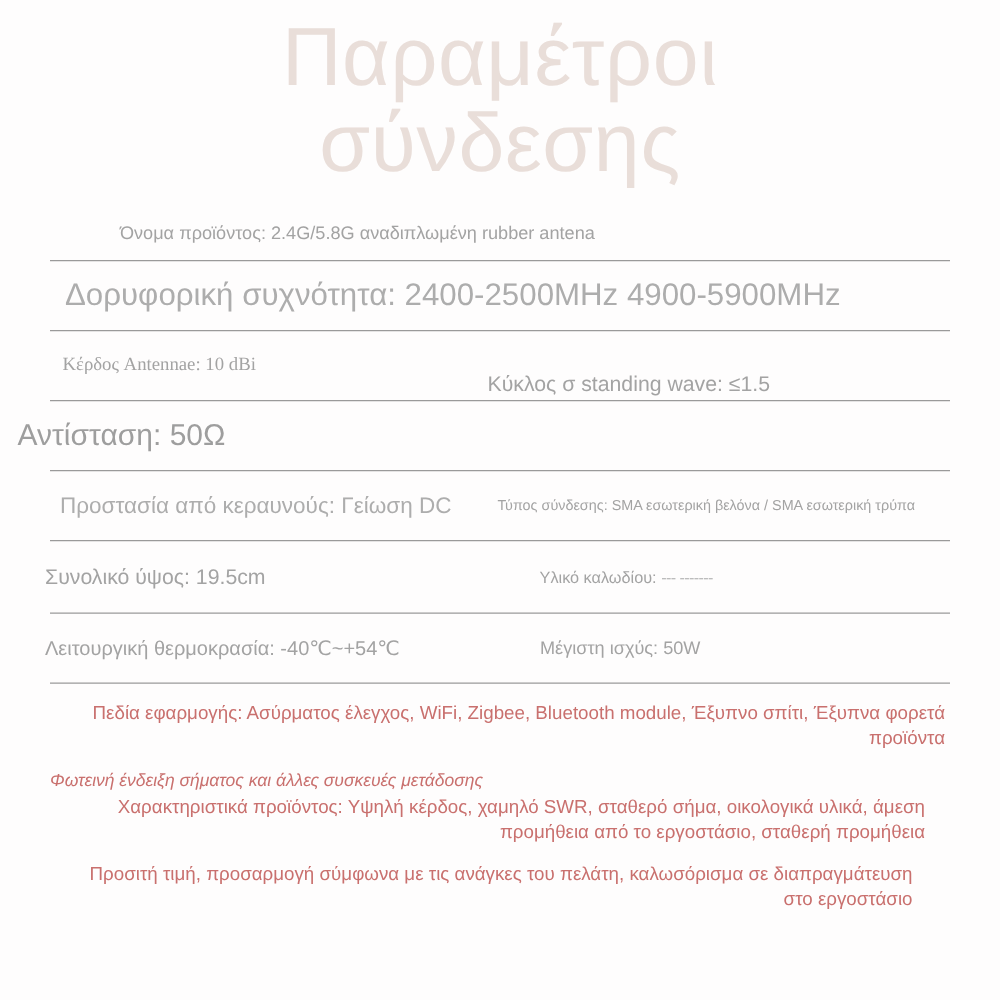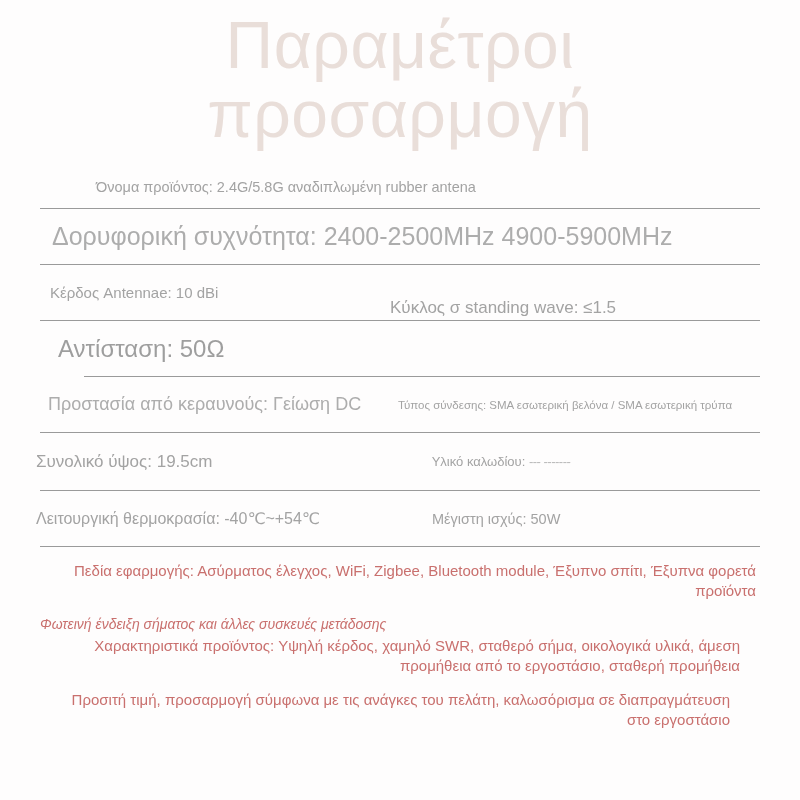--- a/index.html
+++ b/index.html
@@ -71,25 +71,25 @@
   
   .row-name        { height: 44px; }
   .row-name .cell  { font-size: 14.5px; padding-left: 68px; margin-left: 28px; }
 
   
   .row-freq        { height: 56px; }
   .row-freq .cell  { font-size: 25px; padding-left: 52px; color: #adadad; }
 
   
   .row-gain        { height: 56px; }
-  .row-gain .c1    { font-size: 15px; padding-left: 50px; width: 340px; }
+  .row-gain .c1    { font-size: 15px; padding-left: 50px; width: 340px; font-family: Liberation Serif, serif; }
   .row-gain .c2    { font-size: 17px; margin-top: 31px; }
 
   
-  .row-imp         { height: 56px; margin-left: 44px; }
+  .row-imp         { height: 56px; }
   .row-imp .c1     { font-size: 24px; padding-left: 14px; width: 430px; color: #9e9e9e; }
   .row-imp .c2     { font-size: 14.5px; }
 
   
   .row-light       { height: 56px; }
   .row-light .c1   { font-size: 18px; padding-left: 48px; width: 350px; color: #adadad; }
   .row-light .c2   { font-size: 11.5px; }
 
   
   .row-height      { height: 58px; }
@@ -136,21 +136,21 @@
     padding: 14px 70px 0 70px;
   }
 </style>
 </head>
 <body>
 
 <div id="page">
 
   <div class="title-block">
     <span class="title-line l1">Παραμέτροι</span>
-    <span class="title-line l2">προσαρμογή</span>
+    <span class="title-line l2">σύνδεσης</span>
   </div>
 
   <div class="spec-table">
 
     <div class="spec-row row-name">
       <div class="cell c1">Όνομα προϊόντος: 2.4G/5.8G αναδιπλωμένη rubber antena</div>
     </div>
 
     <div class="spec-row row-freq">
       <div class="cell c1">Δορυφορική συχνότητα: 2400-2500MHz 4900-5900MHz</div>

